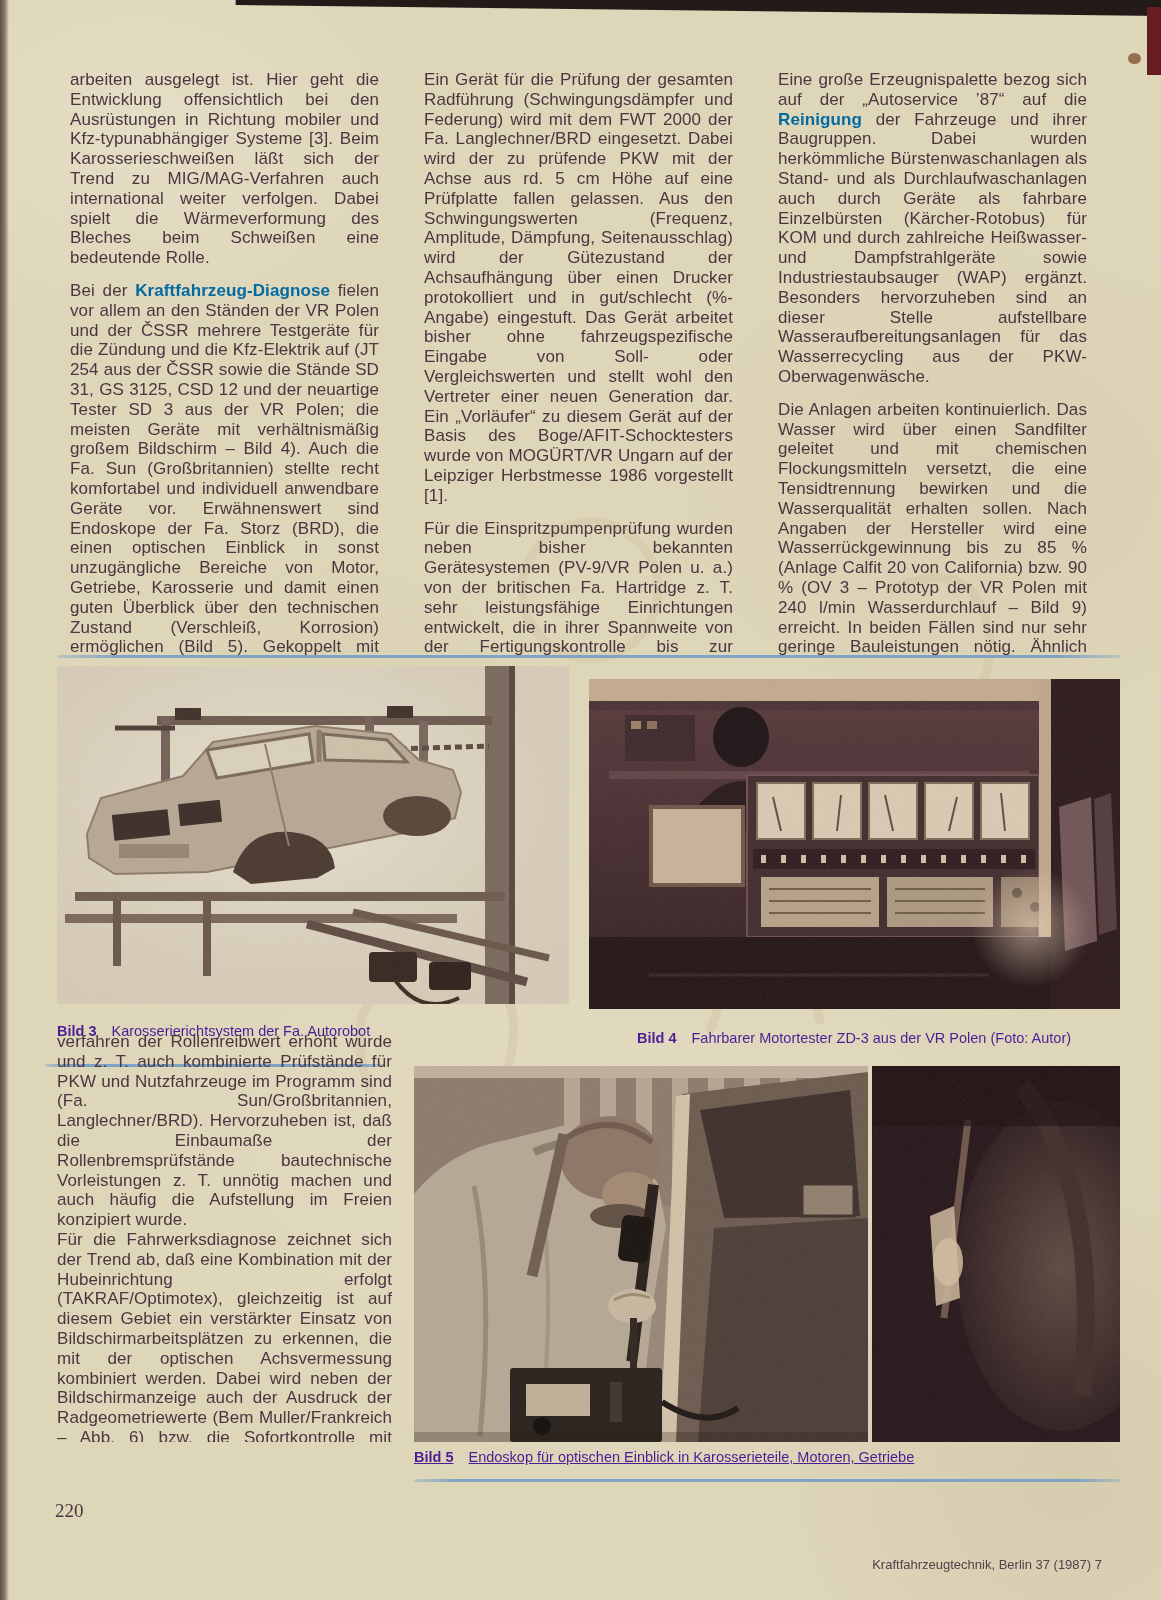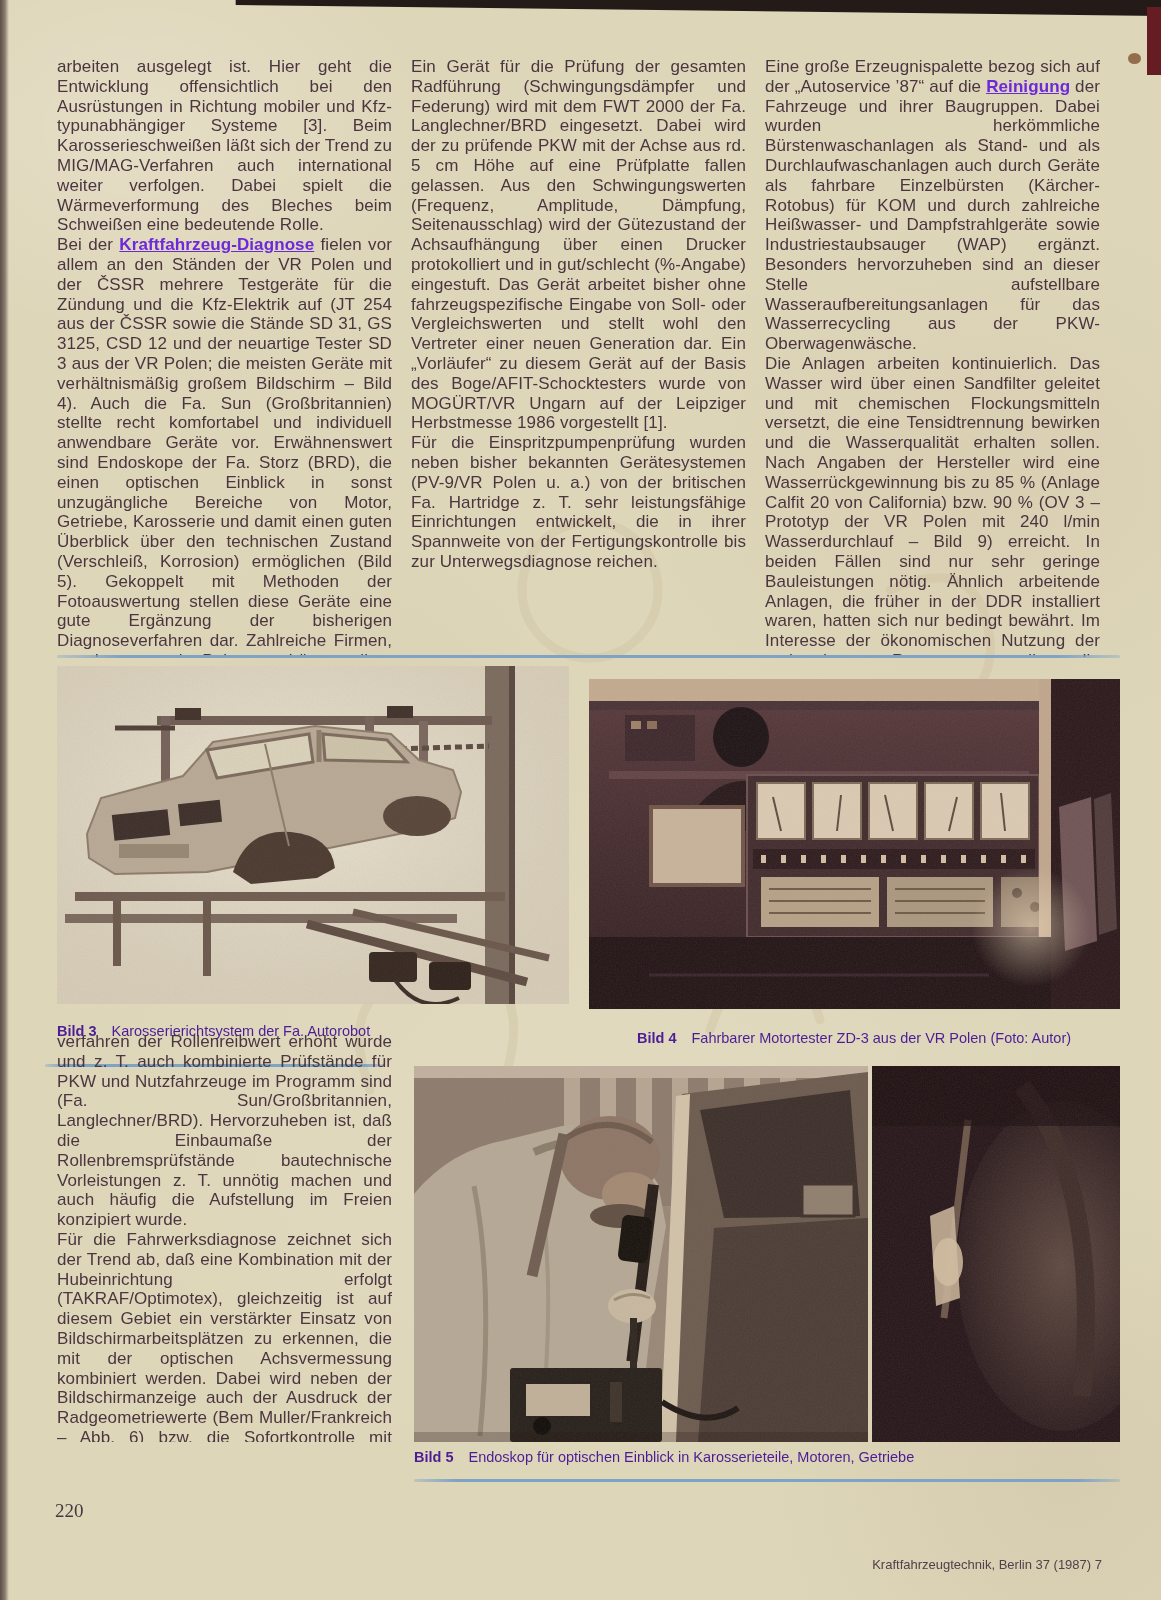--- a/index.html
+++ b/index.html
@@ -21,40 +21,40 @@
   .corner-tab{position:absolute;right:0;top:7px;width:14px;height:68px;background:#661c23;}
   .fleck{position:absolute;left:1128px;top:53px;width:13px;height:11px;border-radius:50%;
     background:#7a4a28;opacity:.75;}
   .watermark{position:absolute;left:70px;top:470px;width:1010px;height:740px;opacity:.4;
     pointer-events:none;}
 
   .top-columns{position:absolute;left:57px;top:57px;width:1044px;height:600px;
     display:flex;gap:19px;overflow:hidden;}
   .col{width:335px;flex:0 0 335px;text-align:justify;color:#4b3640;
     font-size:17px;line-height:19.8px;letter-spacing:.1px;overflow:hidden;}
-  .col p{margin:0;}
-  .col b{font-weight:bold;color:#6d28d9;text-decoration:underline;}
+  .col p{margin:13px;}
+  .col b{font-weight:bold;color:#0369a1;}
 
   .rule{position:absolute;height:3px;border-radius:2px;
     background:linear-gradient(90deg,rgba(127,163,196,.35),#7fa3c4 6%,#7fa3c4 94%,rgba(127,163,196,.35));}
   .rule-1{left:57px;top:655px;width:1063px;}
   .rule-2{left:45px;top:1064px;width:340px;}
   .rule-3{left:414px;top:1479px;width:706px;}
 
   figure{margin:0;padding:0;position:absolute;}
   figure svg{display:block;width:100%;height:100%;}
   .fig3{left:57px;top:666px;width:512px;height:338px;}
   .fig4{left:589px;top:679px;width:531px;height:330px;}
   .fig5l{left:414px;top:1066px;width:454px;height:376px;}
   .fig5r{left:872px;top:1066px;width:248px;height:376px;}
 
   .caption{position:absolute;color:#4c1d95;font-size:14.5px;line-height:18px;}
   .cap3{left:57px;top:1022px;width:510px;}
   .cap4{left:589px;top:1029px;width:531px;margin-left:48px;}
-  .cap5{left:414px;top:1448px;width:706px;}
+  .cap5{left:414px;top:1448px;width:706px;text-decoration:underline;}
   .cap-label{font-weight:bold;margin-right:15px;}
 
   .bottom-col{position:absolute;left:57px;top:1032px;width:335px;height:410px;
     text-align:justify;color:#4b3640;font-size:17px;line-height:19.8px;letter-spacing:.1px;
     overflow:hidden;}
   .bottom-col p{margin:0;}
 
   .footer-page{position:absolute;left:55px;top:1500px;font-size:19px;color:#473740;font-family:Liberation Serif, serif;}
   .footer-journal{position:absolute;right:59px;top:1512px;font-size:13px;color:#51414a;margin-top:45px;}
 </style>

